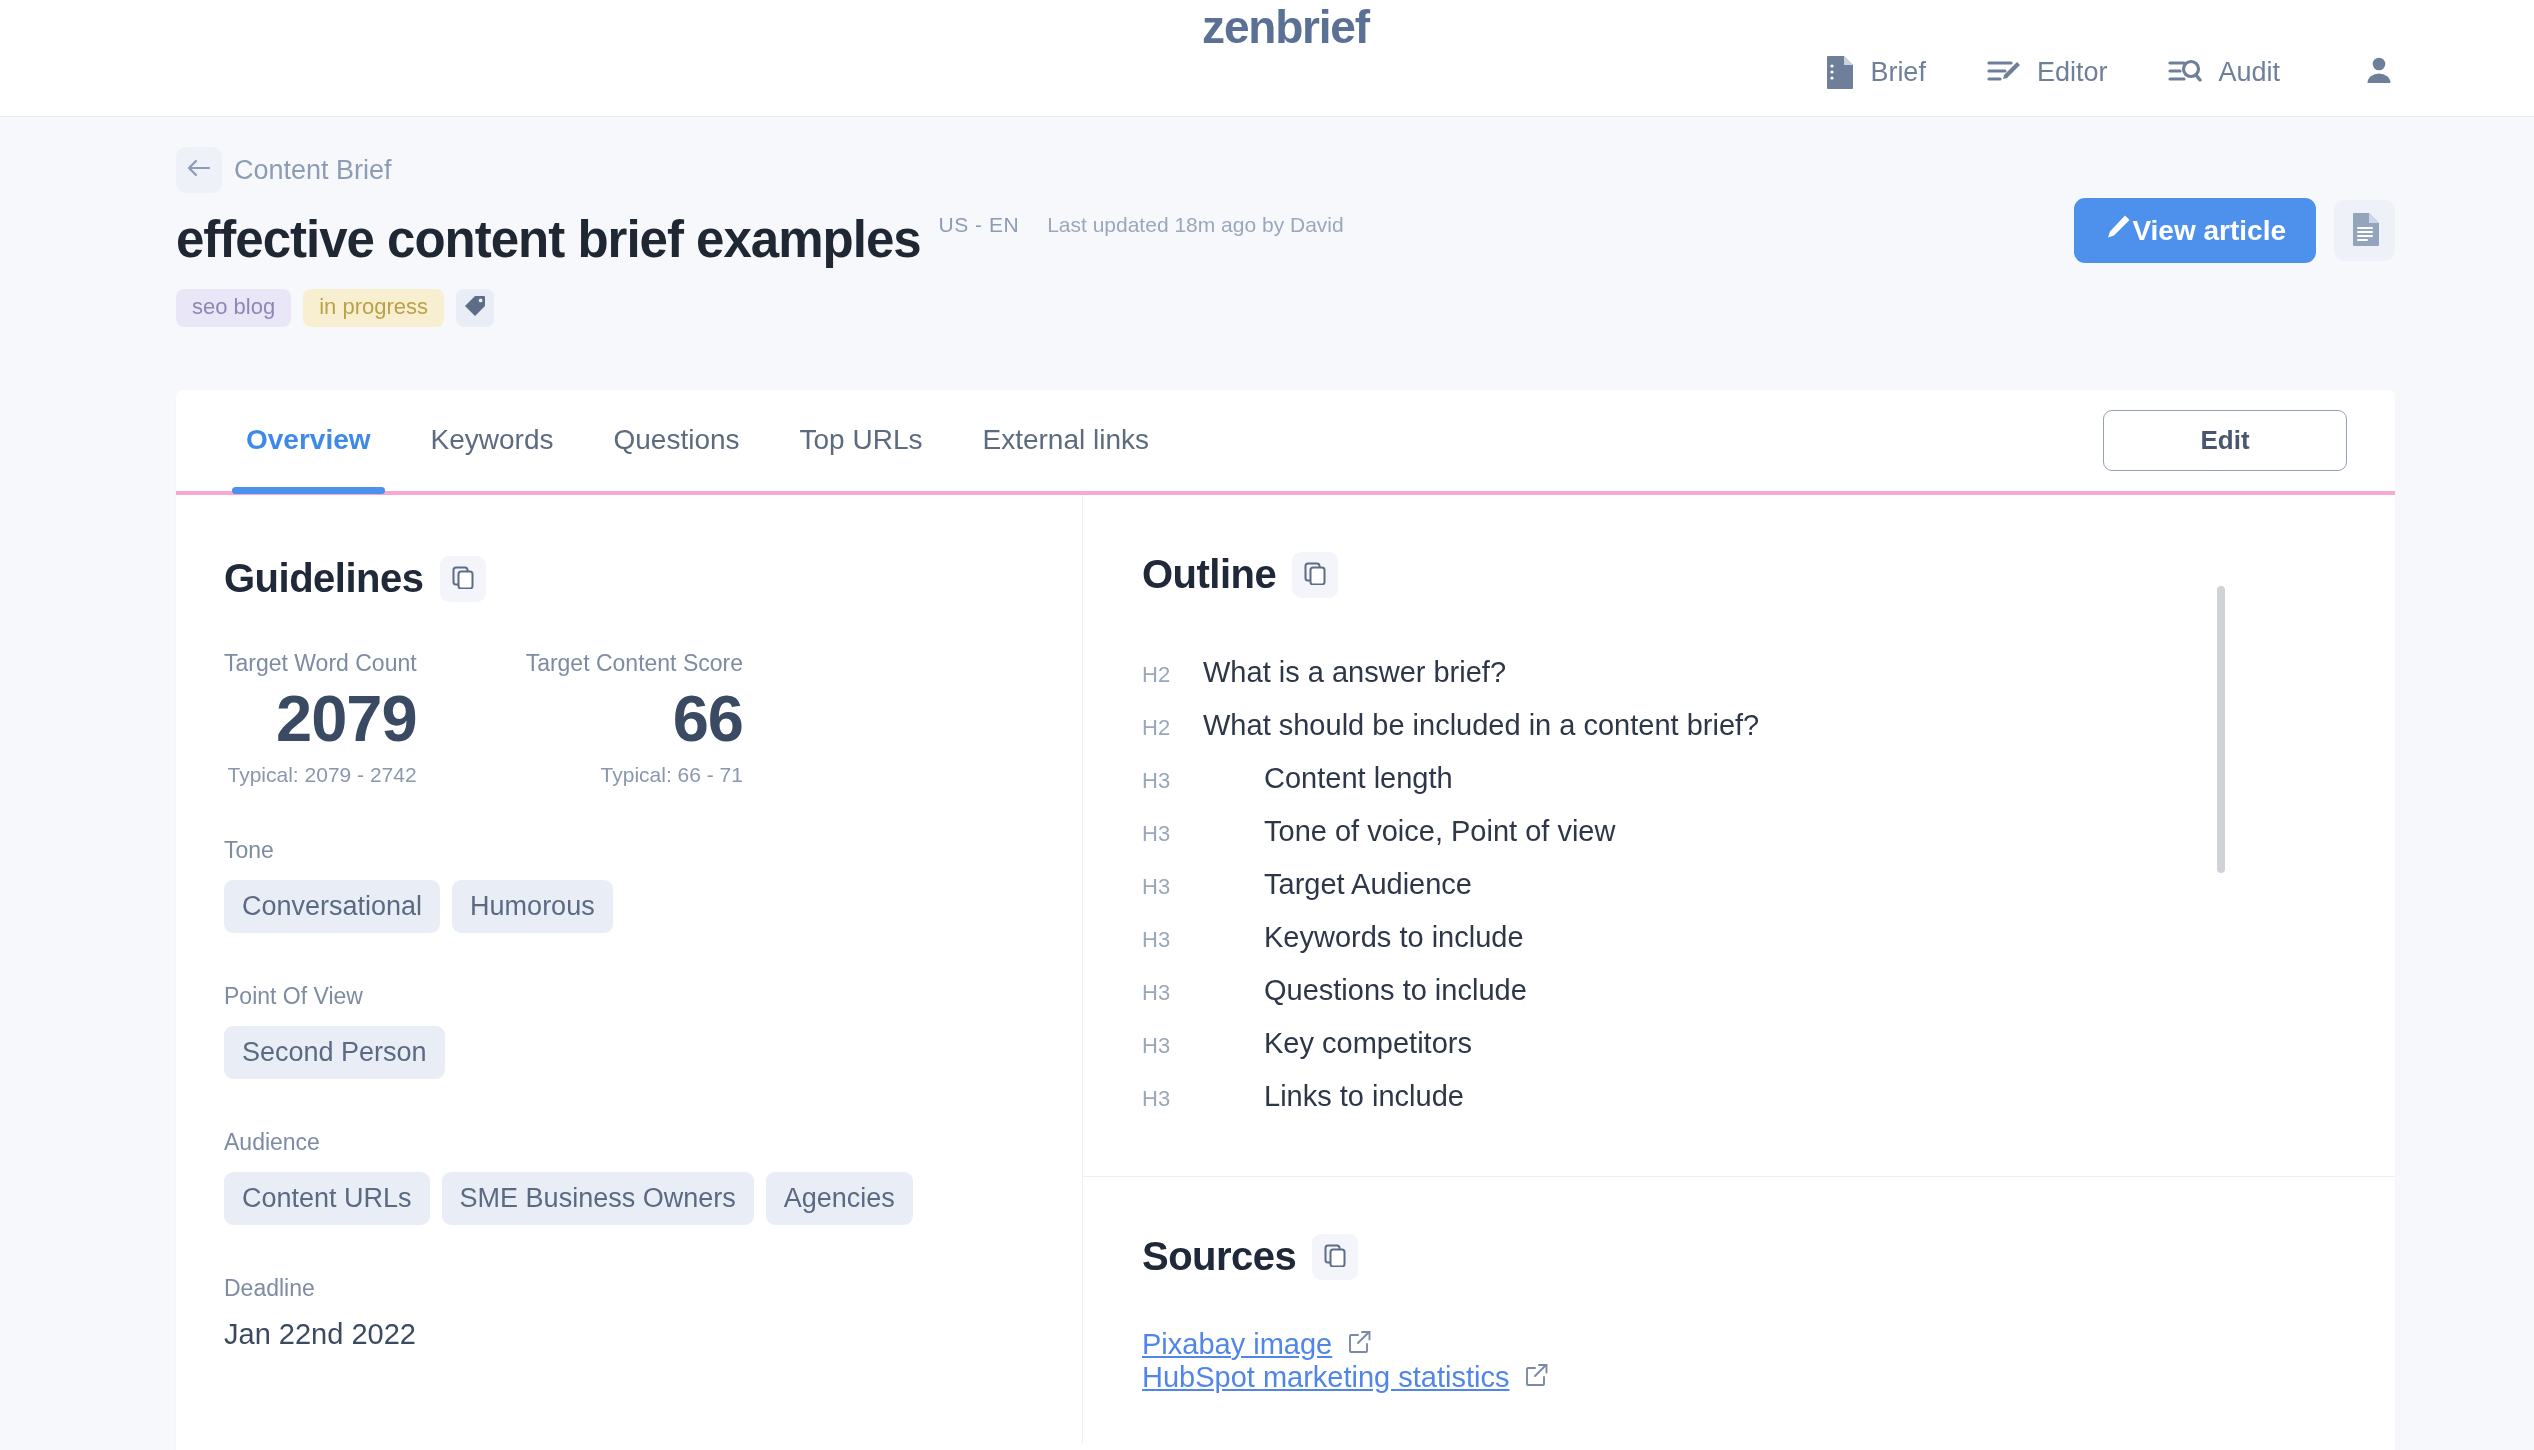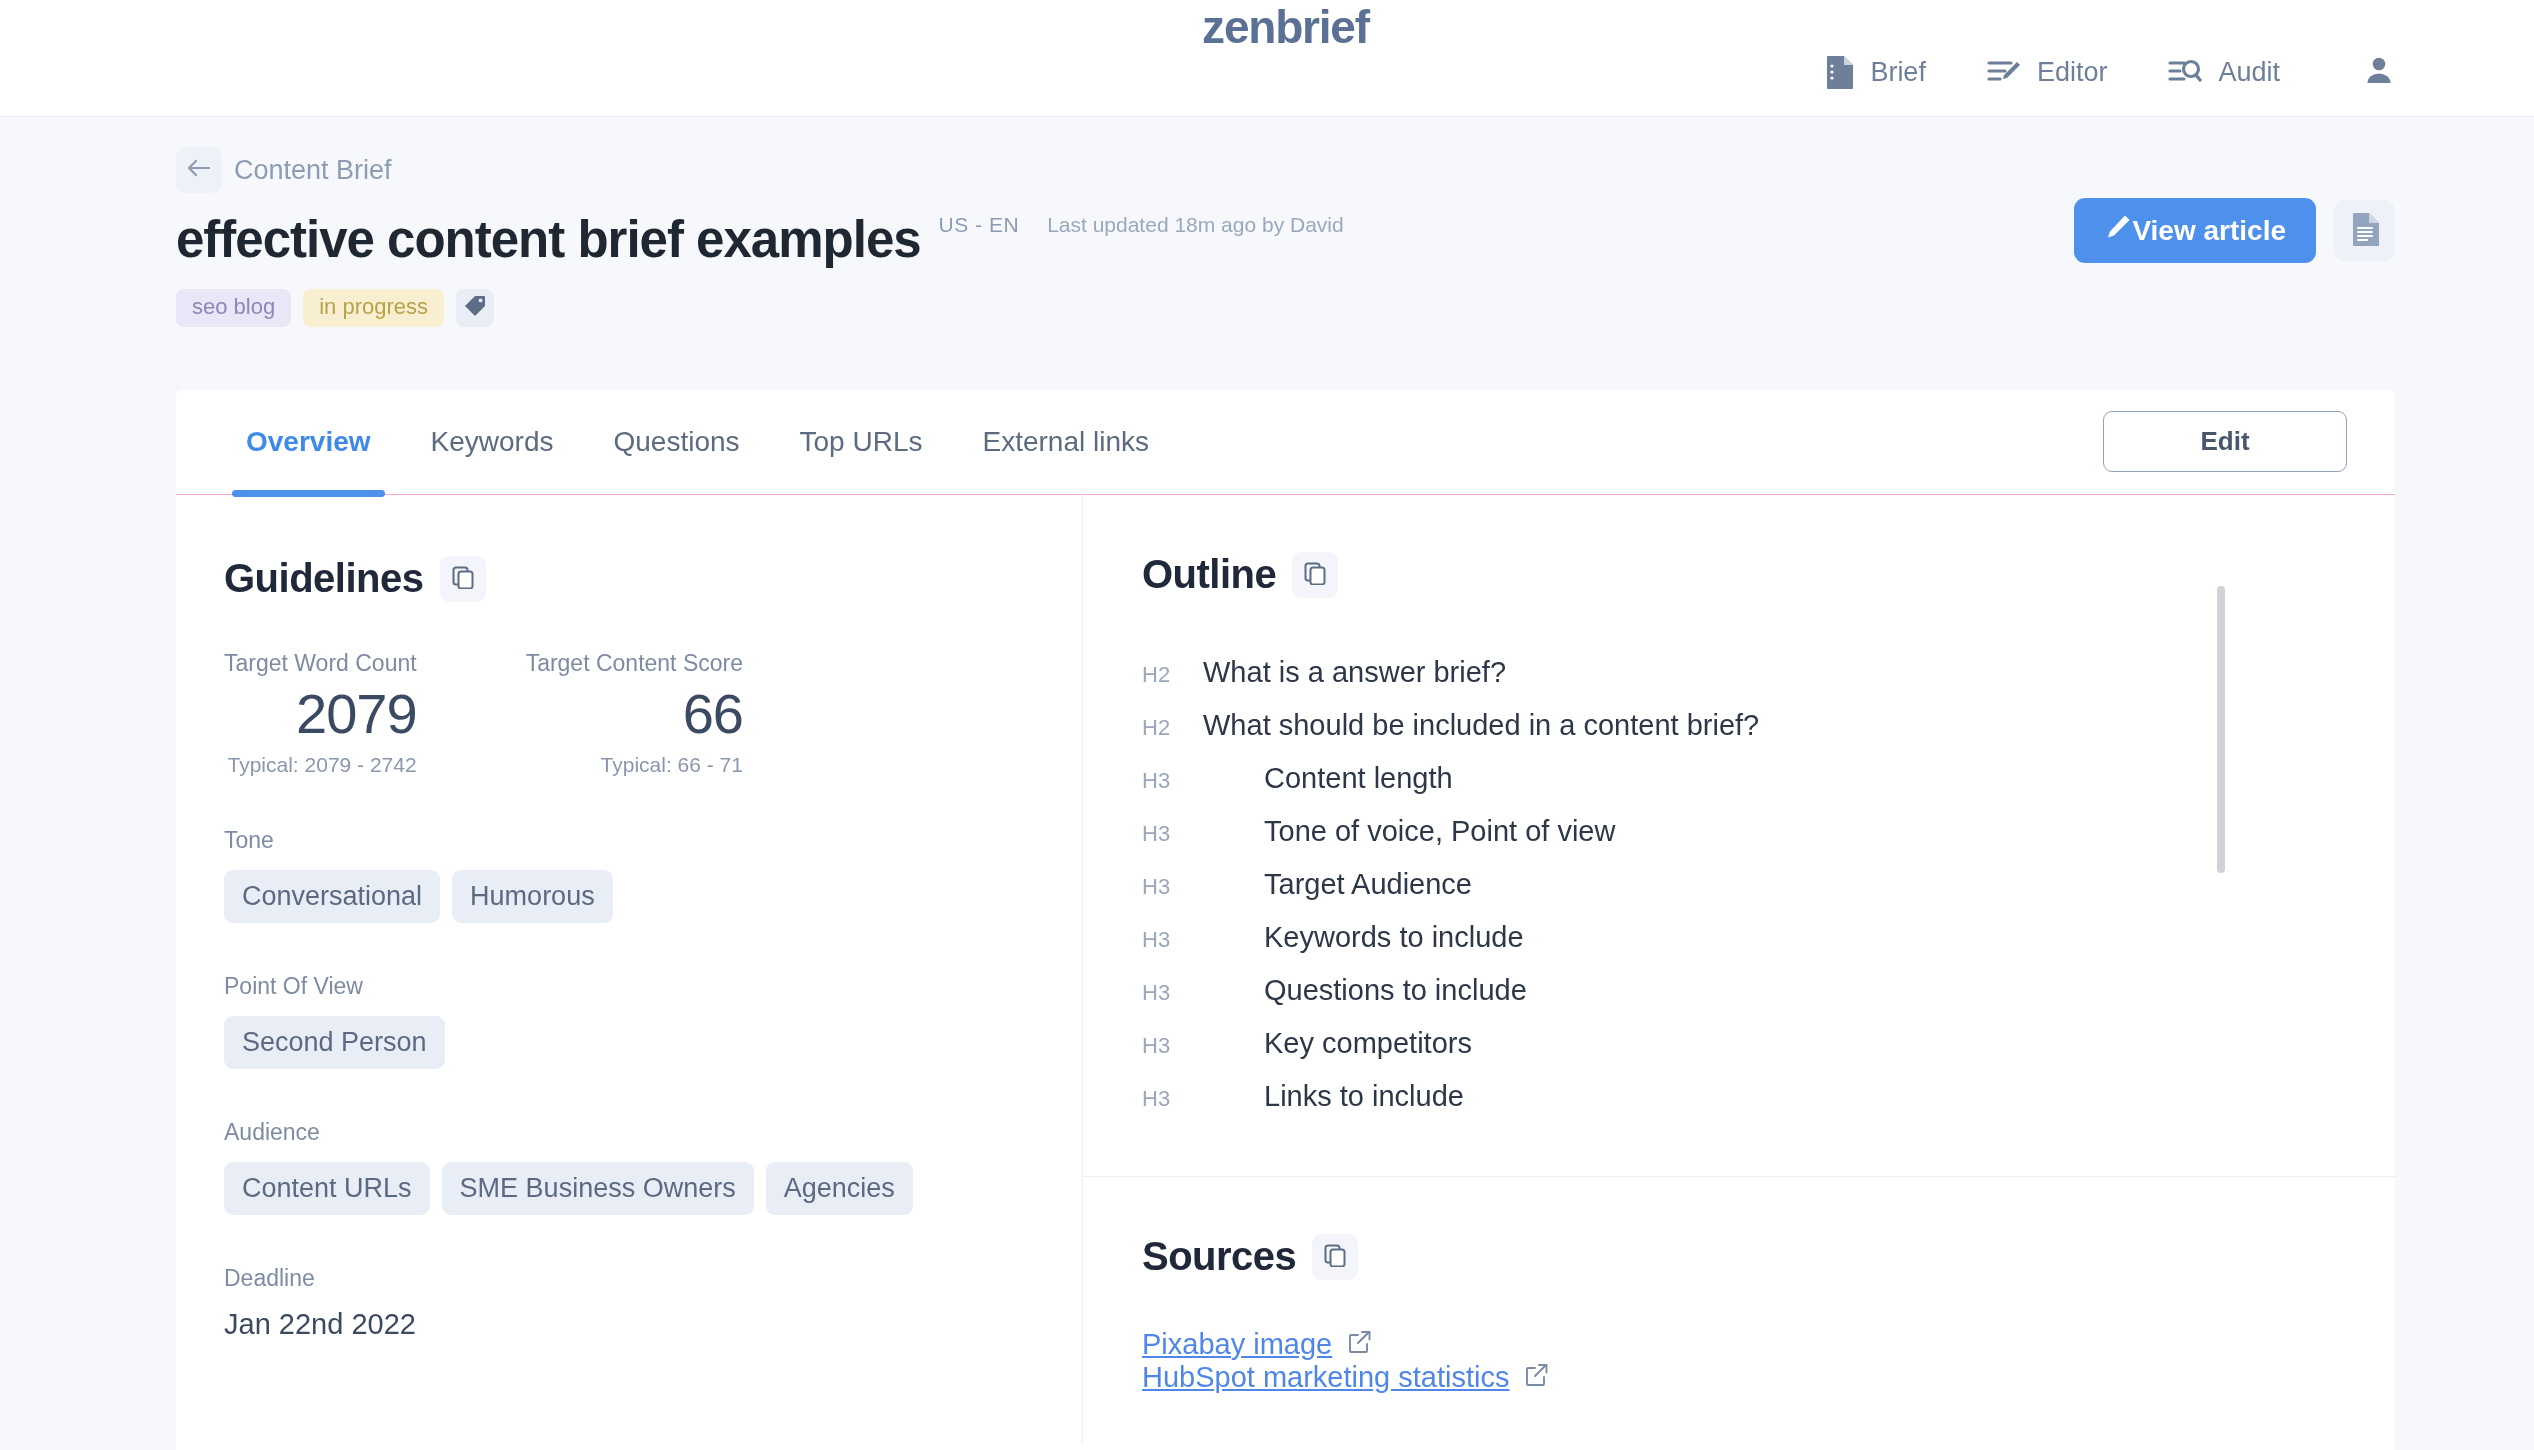--- a/index.html
+++ b/index.html
@@ -148,21 +148,21 @@
     background: #ffffff;
     border-radius: 6px 6px 0 0;
     min-height: 1069px;
     box-shadow: 0 1px 2px rgba(35,50,80,0.04);
   }
   .tabbar {
     display: flex;
     align-items: center;
     height: 105px;
     padding: 0 48px 0 40px;
-    border-bottom: 1px solid #f9a8d4;
+    border-bottom: 4px solid #f9a8d4;
     position: relative;
   }
   .tabs { display: flex; align-items: center; gap: 0; height: 100%; }
   .tab {
     font-size: 28px;
     color: #5d6b80;
     padding: 0 30px;
     height: 100%;
     display: flex;
     align-items: center;
@@ -220,22 +220,22 @@
     cursor: pointer;
   }
 
   .metrics { display: flex; gap: 109px; text-align: right; }
   .metric-label {
     font-size: 23px;
     color: #7d8ba3;
     margin-bottom: 8px;
   }
   .metric-value {
-    font-size: 56px;
-    font-weight: 400;
+    font-size: 65px;
+    font-weight: 700;
     color: #3b4a63;
     line-height: 1.05;
     letter-spacing: -1px;
   }
   .metric-typical {
     font-size: 21px;
     color: #8a97ad;
     margin-top: 10px;
   }
 

